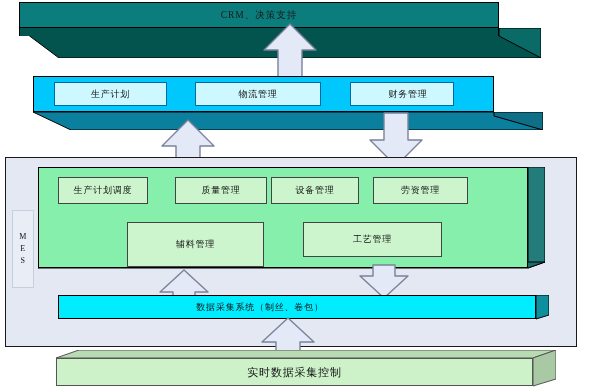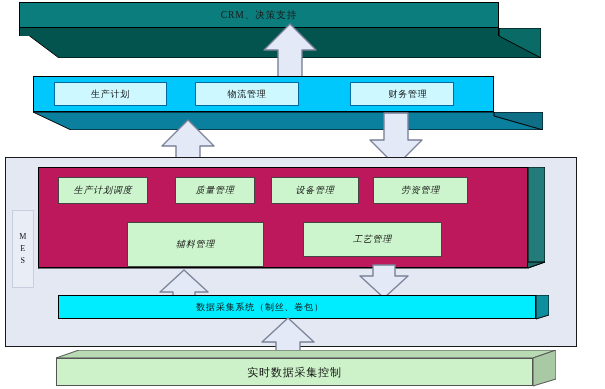--- a/index.html
+++ b/index.html
@@ -55,21 +55,21 @@
   #row2-bevel { position: absolute; left: 0; top: 36px; width: 510px; height: 18px; }
   .row2-box {
     position: absolute;
     top: 6px; height: 24px;
     background: #cdf8ff;
     border: 1px solid #0369a1;
     display: flex; align-items: center; justify-content: center;
     font-size: 9px; color: #111; letter-spacing: 0.8px;
   }
   #row2-box-0 { left: 21px; width: 113px; }
-  #row2-box-1 { left: 162px; width: 104px; }
+  #row2-box-1 { left: 162px; width: 126px; }
   #row2-box-2 { left: 317px; width: 104px; padding-left: 12px; }
 
   
   #mes-container {
     left: 5px; top: 157px; width: 572px; height: 190px;
     background: #e3e8f2;
     border: 1px solid #1a1a1a;
   }
   #mes-side-label {
     position: absolute; left: 6px; top: 52px;
@@ -80,34 +80,33 @@
     align-items: center; justify-content: center;
     font-size: 8px; line-height: 12px;
     color: #111; letter-spacing: 0.5px;
   }
   #mes-side-label span { display: block; }
 
   
   #mes-block { position: absolute; left: 32px; top: 9px; width: 507px; height: 108px; }
   #mes-block-face {
     position: absolute; left: 0; top: 0; width: 490px; height: 101px;
-    background: #be185d;
-    border: 1px solid #000000;
-    font-style: italic;
+    background: #86efac;
+    border: 1px solid #000000;
   }
   #mes-block-side { position: absolute; left: 0; top: 0; width: 507px; height: 108px; }
   .mes-box {
     position: absolute;
     background: #cdf5cd;
     border: 1px solid #444444;
     display: flex; align-items: center; justify-content: center;
     font-size: 9px; color: #111; letter-spacing: 0.8px;
   }
   #mes-box-0 { left: 19px;  top: 9px;  width: 90px;  height: 27px; }
-  #mes-box-1 { left: 136px; top: 9px;  width: 80px;  height: 27px; }
+  #mes-box-1 { left: 136px; top: 9px;  width: 92px;  height: 27px; }
   #mes-box-2 { left: 232px; top: 9px;  width: 88px;  height: 27px; }
   #mes-box-3 { left: 334px; top: 9px;  width: 95px;  height: 27px; }
   #mes-box-4 { left: 88px;  top: 54px; width: 137px; height: 45px; }
   #mes-box-5 { left: 251px; top: 54px; width: 139px; height: 35px; margin-left: 13px; }
 
   
   #daq-bar { position: absolute; left: 52px; top: 137px; width: 491px; height: 26px; }
   #daq-bar-face {
     position: absolute; left: 0; top: 0; width: 478px; height: 24px;
     background: #00ecff;

